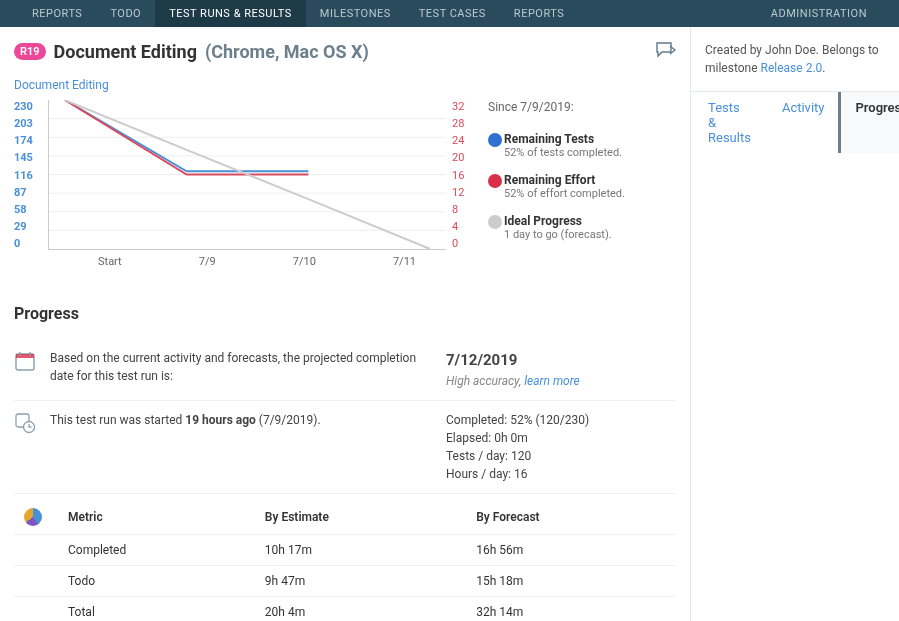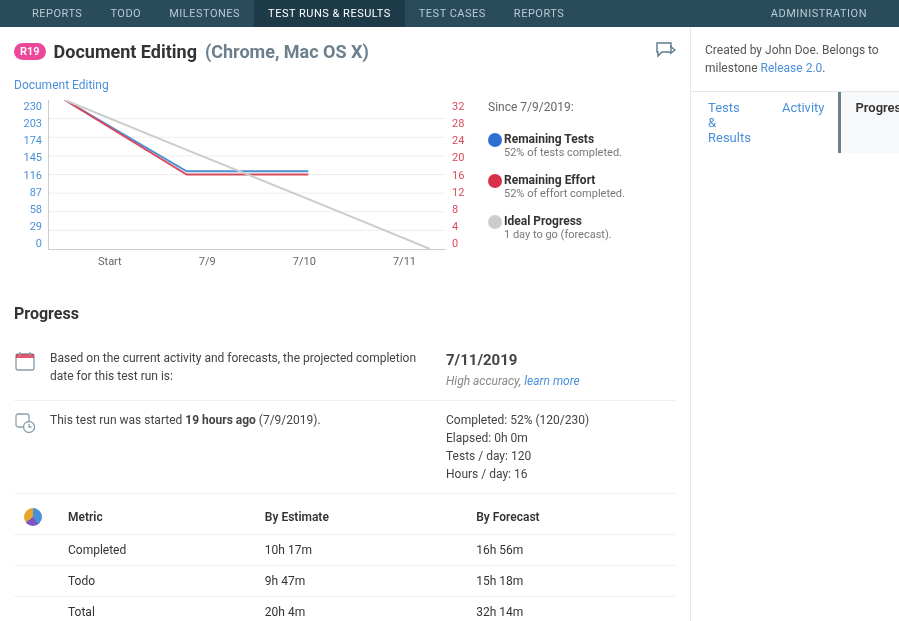--- a/index.html
+++ b/index.html
@@ -13,21 +13,21 @@
 .side { width: 208px; }
 .title-row { display: flex; align-items: center; gap: 8px; }
 .badge { background: #ec4899; color: #fff; font-size: 11px; font-weight: 600; padding: 2px 6px; border-radius: 10px; }
 .title { font-size: 18px; font-weight: 700; }
 .title-suffix { font-size: 18px; font-weight: 700; color: #6b7f8c; }
 .comment-icon { margin-left: auto; color: #5c7a8c; }
 .meta-sub { margin-top: 16px; color: #4a90d9; font-size: 12px; cursor: pointer; }
 .chart-wrap { display: flex; gap: 14px; margin-top: 8px; }
 .chart-box { flex: 0 0 460px; position: relative; height: 178px; }
 .yaxis-left, .yaxis-right { position: absolute; top: 0; display: flex; flex-direction: column; justify-content: space-between; height: 150px; font-size: 11px; }
-.yaxis-left { left: 0; text-align: right; width: 28px; color: #4a90d9; }
+.yaxis-left { left: 0; width: 28px; color: #4a90d9; font-weight: bold; }
 .yaxis-right { right: 0; text-align: left; width: 22px; color: #d94a5c; }
 .plotarea { position: absolute; left: 34px; right: 28px; top: 0; height: 150px; border-left: 1px solid #ccc; border-bottom: 1px solid #ccc; }
 .xaxis { position: absolute; left: 34px; right: 28px; top: 155px; display: flex; justify-content: space-between; font-size: 11px; color: #666; padding: 0 30px 0 50px; }
 .legend { flex: 1; font-size: 12px; }
 .legend .since { color: #666; margin-bottom: 18px; }
 .legend-item { display: flex; gap: 2px; margin-bottom: 14px; }
 .dot { width: 14px; height: 14px; border-radius: 50%; flex: 0 0 14px; margin-top: 1px; }
 .legend-item .lbl { font-weight: 700; color: #333; }
 .legend-item .sub { color: #777; font-size: 11px; }
 .section-h { font-size: 16px; font-weight: 700; margin-top: 26px; margin-bottom: 16px; }
@@ -48,22 +48,22 @@
 .bold { font-weight: 700; }
 .link { color: #4a90d9; cursor: pointer; }
 .italic { font-style: italic; color: #888; }
 </style>
 </head>
 <body>
 
 <div class="topnav">
   <div class="nav-item">REPORTS</div>
   <div class="nav-item">TODO</div>
+  <div class="nav-item active">TEST RUNS &amp; RESULTS</div>
   <div class="nav-item">MILESTONES</div>
-  <div class="nav-item active">TEST RUNS &amp; RESULTS</div>
   <div class="nav-item">TEST CASES</div>
   <div class="nav-item">REPORTS</div>
   <div class="spacer"></div>
   <div class="nav-item">ADMINISTRATION</div>
 </div>
 
 <div class="layout">
   <div class="main">
     <div class="title-row">
       <span class="badge">R19</span>
@@ -155,21 +155,21 @@
       <div class="info-icon">
         <svg width="20" height="20" viewBox="0 0 20 20">
             <rect x="1" y="3" width="18" height="16" rx="2" fill="none" stroke="#8aa0af" stroke-width="1.4"></rect>
             <rect x="1" y="3" width="18" height="4" fill="#d9304a" opacity="0.8"></rect>
             <line x1="5" y1="1" x2="5" y2="5" stroke="#8aa0af" stroke-width="1.4"></line>
             <line x1="15" y1="1" x2="15" y2="5" stroke="#8aa0af" stroke-width="1.4"></line>
           </svg>
       </div>
       <div class="info-left">Based on the current activity and forecasts, the projected completion date for this test run is:</div>
       <div class="info-right">
-        <div class="bold" style="font-size:15px">7/11/2019</div>
+        <div class="bold" style="font-size:15px">7/12/2019</div>
         <div class="italic"><span>High accuracy, </span><span class="link">learn more</span></div>
       </div>
     </div>
 
     <div class="info-row">
       <div class="info-icon">
         <svg width="20" height="20" viewBox="0 0 20 20">
             <rect x="1" y="1" width="13" height="13" rx="2" fill="none" stroke="#8aa0af" stroke-width="1.3"></rect>
             <circle cx="14" cy="14" r="5.5" fill="#fff" stroke="#8aa0af" stroke-width="1.3"></circle>
             <path d="M14 11v3h2.5" fill="none" stroke="#8aa0af" stroke-width="1.3"></path>

